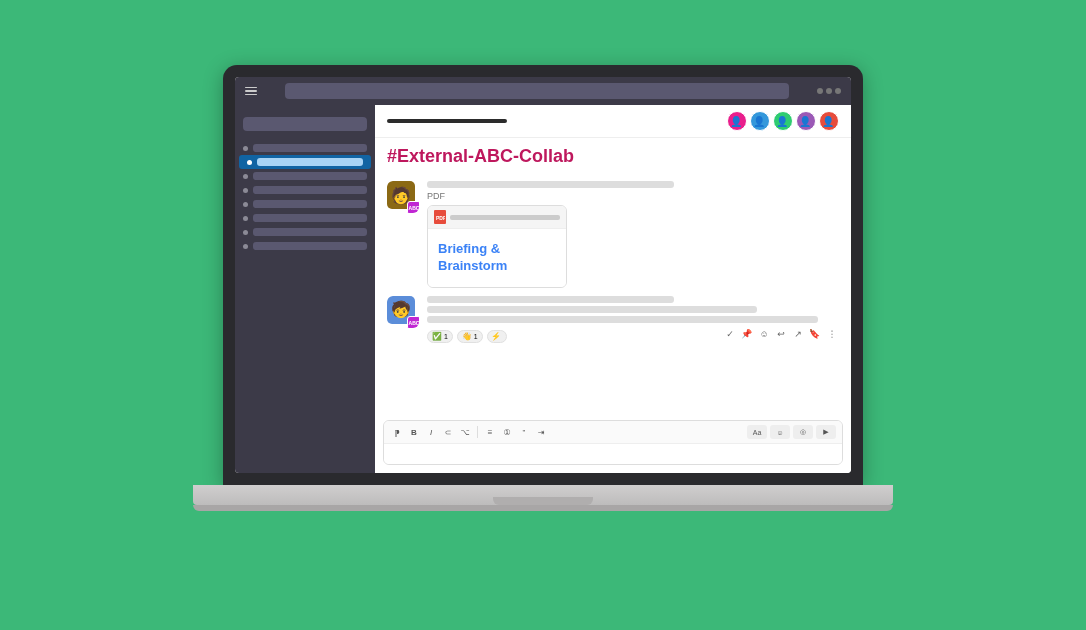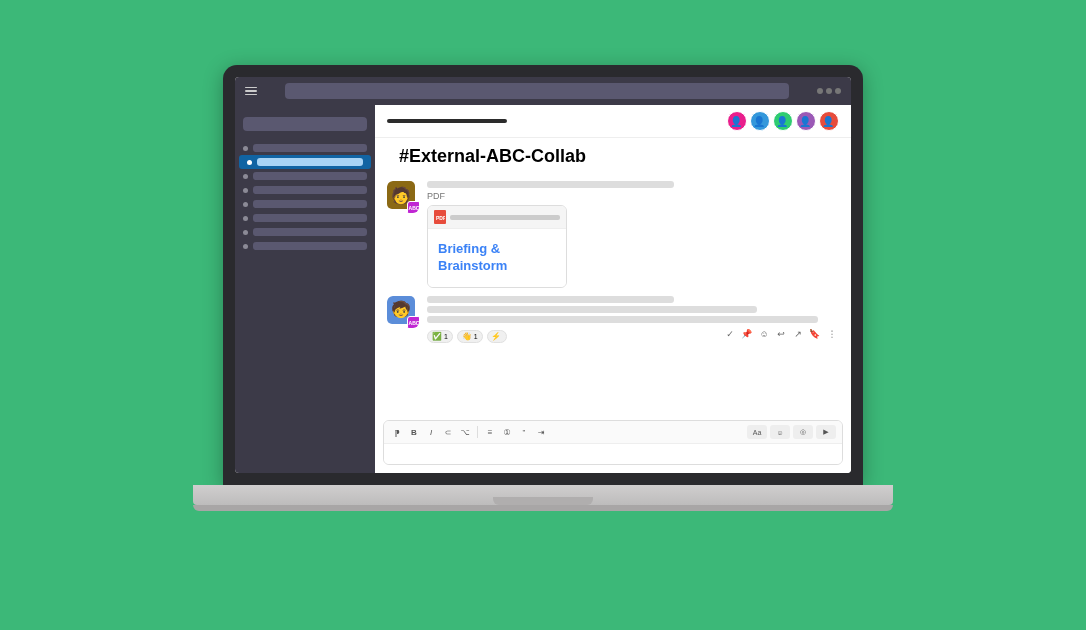--- a/index.html
+++ b/index.html
@@ -189,22 +189,22 @@
     .chat-header-bar {
       height: 4px;
       background: #2c2c2c;
       border-radius: 2px;
       width: 120px;
     }
 
     .chat-title {
       font-size: 18px;
       font-weight: 800;
-      color: #000000;
-      padding: 8px 24px 6px;
+      color: #be185d;
+      padding: 8px 12px 6px;
       flex-shrink: 0;
     }
 
     .chat-messages {
       flex: 1;
       padding: 8px 12px;
       overflow: hidden;
       display: flex;
       flex-direction: column;
       gap: 8px;

